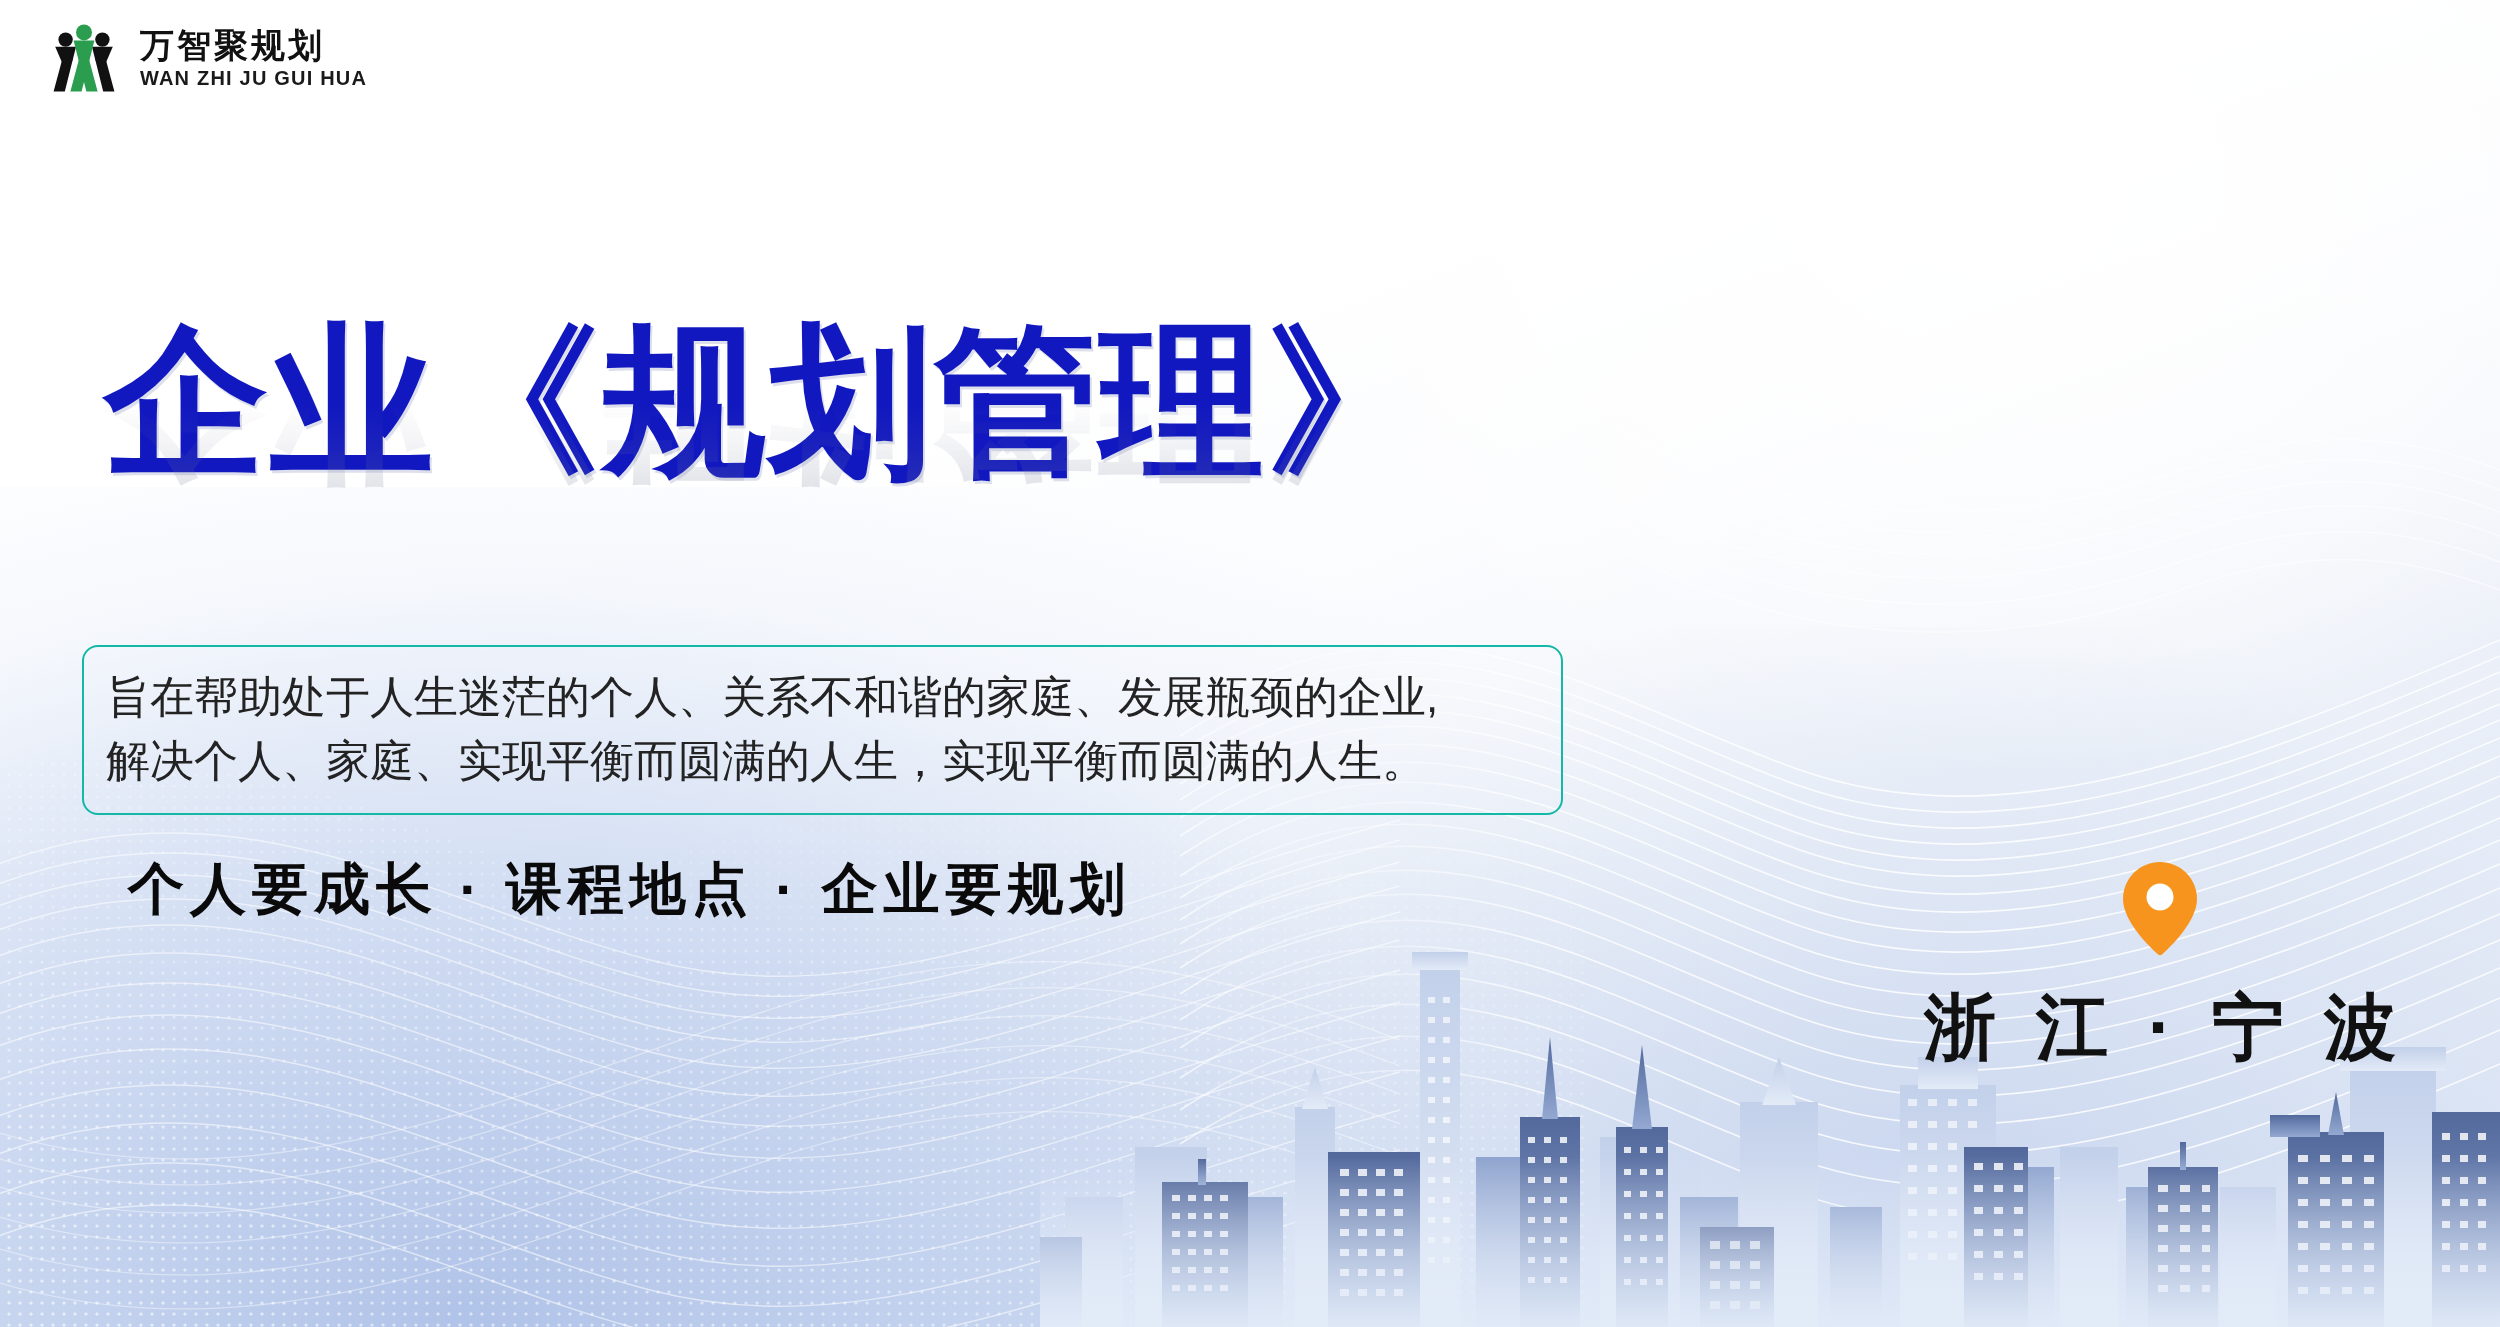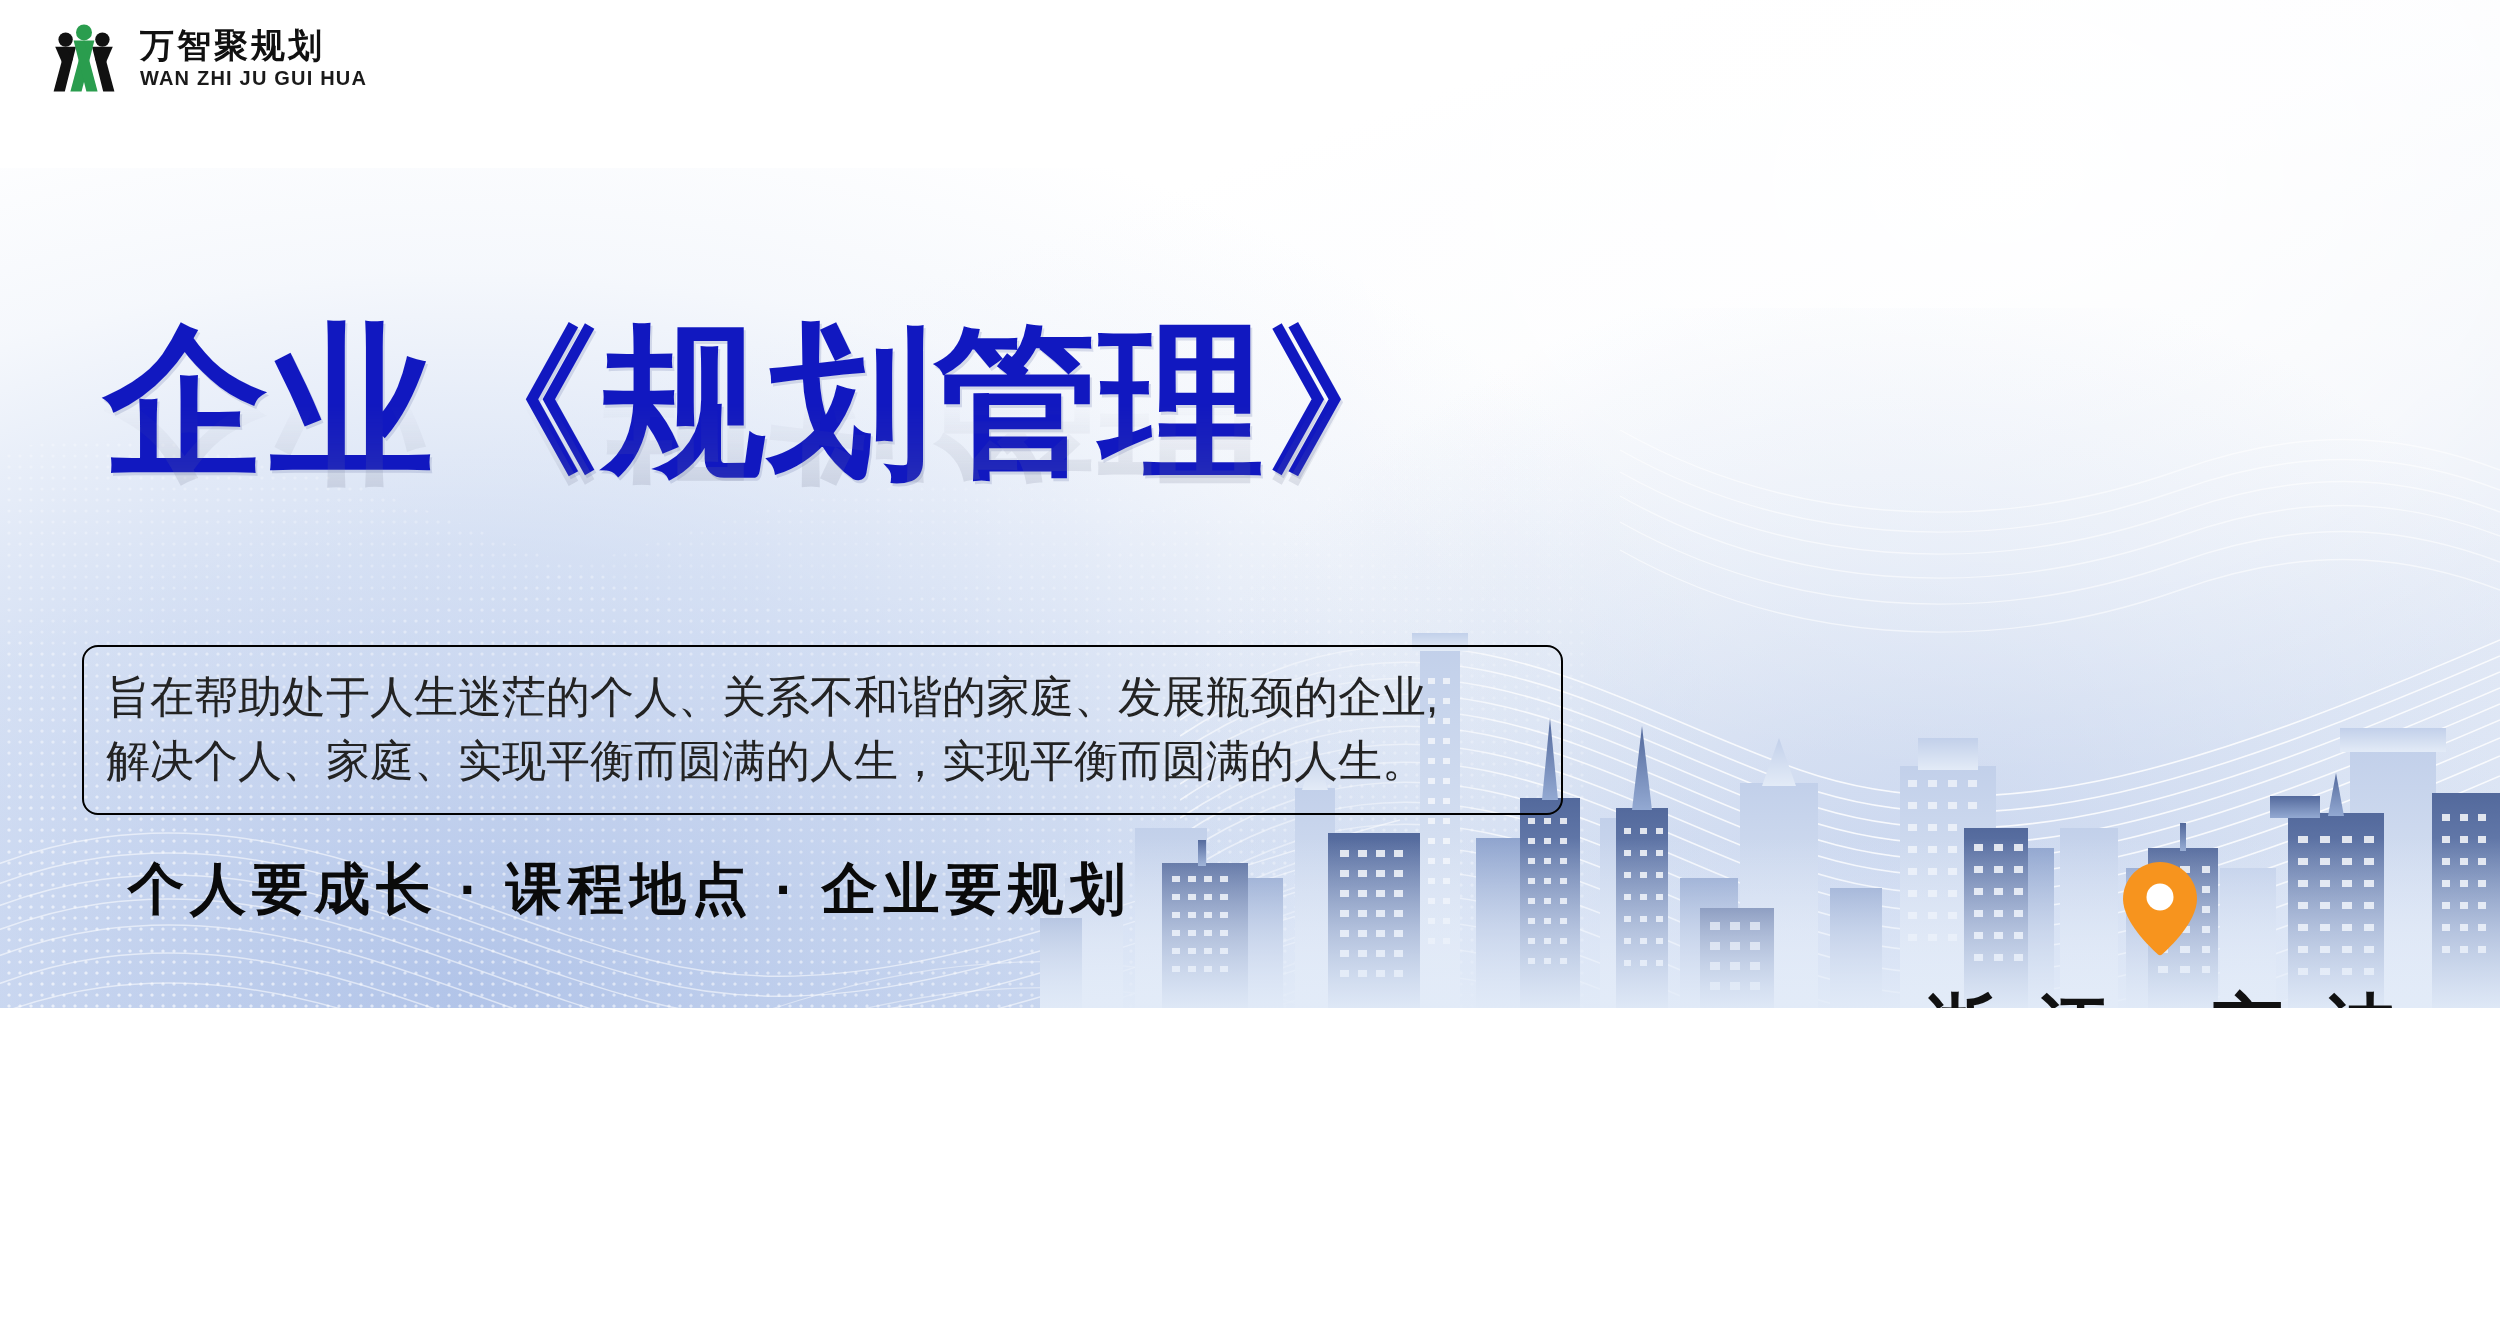--- a/index.html
+++ b/index.html
@@ -1,20 +1,20 @@
 <!DOCTYPE html>
 <html><head>
 <meta charset="utf-8">
 <style>
   html,body{margin:0;padding:0;background:#fff;}
   body{font-family:"Liberation Sans","DejaVu Sans",sans-serif;}
 
   #poster{
     position:relative;
-    width:2500px;height:1008px;
+    width:2500px;height:1327px;
     overflow:hidden;
     background:#ffffff;
     -webkit-font-smoothing:antialiased;
   }
 
   
   .bg-base{
     position:absolute;inset:0;
     background:
       linear-gradient(160deg,#ffffff 0%,#ffffff 32%,#fbfcfe 48%,#f2f5fa 62%,#e6ecf7 76%,#dbe4f4 100%);
@@ -89,21 +89,21 @@
     margin-top:4px;
     -webkit-mask-image:linear-gradient(to bottom,rgba(0,0,0,.55) 0%,rgba(0,0,0,.22) 38%,rgba(0,0,0,0) 72%);
     mask-image:linear-gradient(to bottom,rgba(0,0,0,.55) 0%,rgba(0,0,0,.22) 38%,rgba(0,0,0,0) 72%);
     height:120px;overflow:hidden;
   }
 
   
   .desc-box{
     position:absolute;left:82px;top:645px;width:1481px;
     box-sizing:border-box;
-    border:2px solid #000000;
+    border:2px solid #14b8a6;
     border-radius:16px;
     padding:18px 22px 20px 22px;
   }
   .desc-line{
     font-family:"Liberation Sans","DejaVu Sans",sans-serif;
     font-size:44px;font-weight:400;color:#232323;
     line-height:1.45;
     white-space:nowrap;
   }
 

